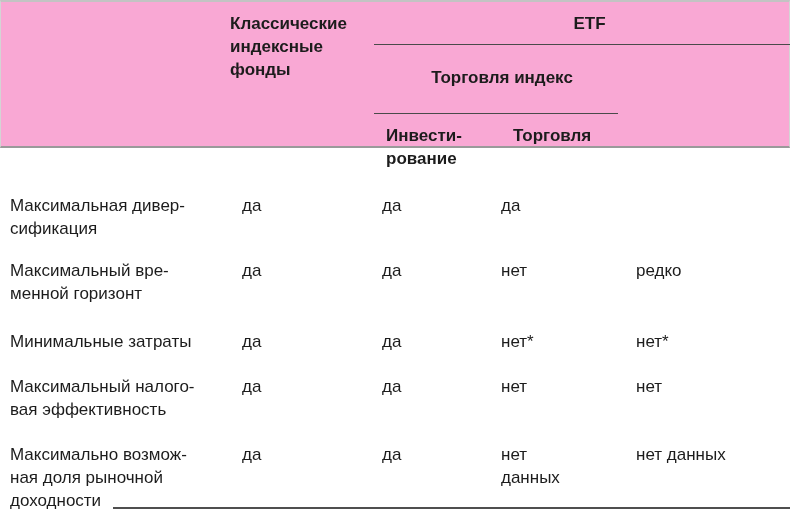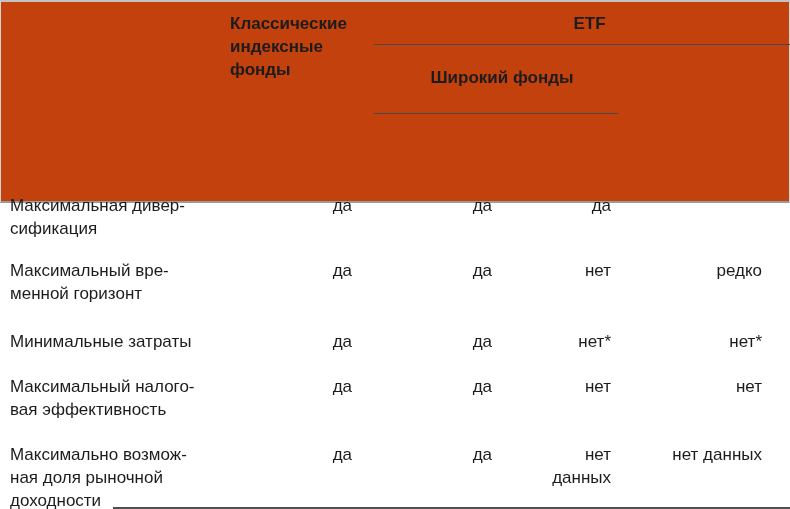--- a/index.html
+++ b/index.html
@@ -8,22 +8,22 @@
     width:790px; height:509px;
     background:#ffffff;
     overflow:hidden;
     font-family:"Liberation Sans", sans-serif;
     color:#1c1c1c;
     font-size:17px;
     line-height:23px;
   }
   
   .hdr {
-    position:absolute; left:0; top:0; width:790px; height:203px;
-    background:#c2410c;
+    position:absolute; left:0; top:0; width:790px; height:148px;
+    background:#f9a8d4;
     border-top:2px solid #c3c3c3;
     border-left:1px solid #d4d4d4;
     border-right:1px solid #d4d4d4;
     border-bottom:2px solid #9a9a9a;
     box-sizing:border-box;
   }
   .hcell { position:absolute; font-weight:bold; }
   .pre { white-space:pre-line; }
   .h-classic { left:229px; top:10px; width:150px; }
   .h-etf     { left:380px; top:10px; width:417px; text-align:center; }
@@ -31,21 +31,21 @@
   .h-spec    { left:631px; top:52px; width:158px; }
   .h-invest  { left:385px; top:122px; width:110px; }
   .h-trade   { left:512px; top:122px; width:110px; }
   .rule { position:absolute; height:1px; background:#4a4a4a; }
   .rule-etf   { left:373px; top:42px; width:416px; }
   .rule-broad { left:373px; top:111px; width:244px; }
   
   .row  { position:absolute; left:0; width:790px; }
   .r1 { top:194px; } .r2 { top:259px; } .r3 { top:330px; } .r4 { top:375px; } .r5 { top:443px; }
   .lbl  { position:absolute; left:10px; top:0; width:225px; white-space:pre-line; }
-  .cell { position:absolute; top:0; text-align:right; white-space:pre-line; }
+  .cell { position:absolute; top:0; text-align:left; white-space:pre-line; }
   .c-classic { left:242px; width:110px; }
   .c-invest  { left:382px; width:110px; }
   .c-trade   { left:501px; width:110px; }
   .c-spec    { left:636px; width:126px; }
   
   .rule-bottom {
     position:absolute; left:113px; right:0; bottom:0; height:2px;
     background:#4f4f4f;
   }
 </style>
@@ -55,23 +55,26 @@
 <div class="page">
 
   <div class="hdr">
     <div class="hcell h-classic pre">Классические
 индексные
 фонды</div>
 
     <div class="hcell h-etf">ETF</div>
     <div class="rule rule-etf"></div>
 
-    <div class="hcell h-broad">Широкий фонды</div>
+    <div class="hcell h-broad">Торговля индекс</div>
     <div class="rule rule-broad"></div>
 
+    <div class="hcell h-invest pre">Инвести-
+рование</div>
+    <div class="hcell h-trade">Торговля</div>
   </div>
 
   <div class="row r1">
     <div class="lbl">Максимальная дивер-
 сификация</div>
     <div class="cell c-classic">да</div>
     <div class="cell c-invest">да</div>
     <div class="cell c-trade">да</div>
     <div class="cell c-spec"></div>
   </div>

